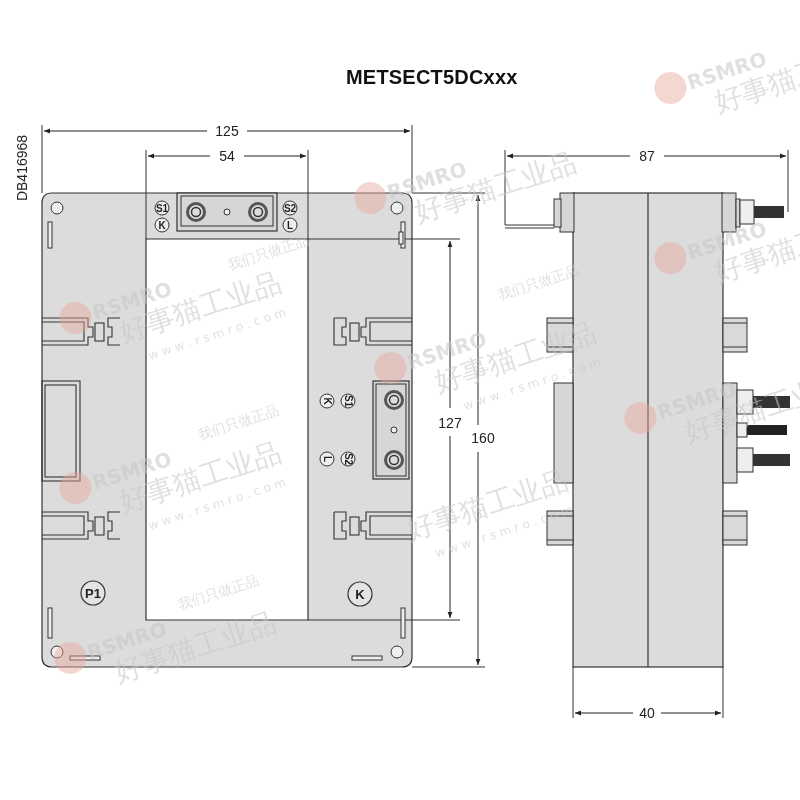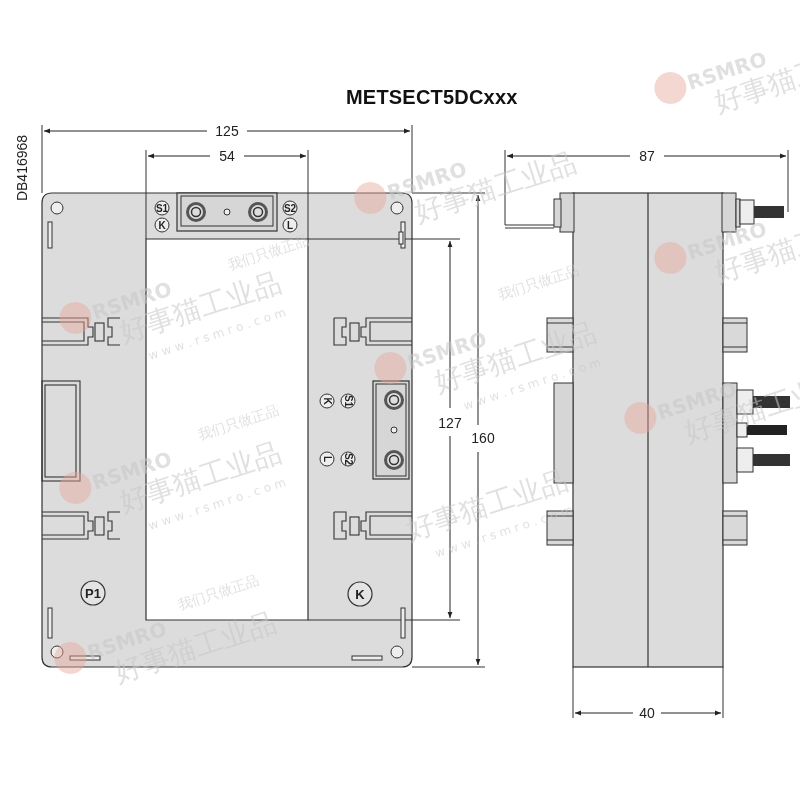--- a/index.html
+++ b/index.html
@@ -1,19 +1,19 @@
 <!DOCTYPE html>
 <html><head>
 <meta charset="utf-8">
 <style>
   html, body { margin:0; padding:0; background:#ffffff; }
   body { width:800px; height:800px; position:relative; overflow:hidden;
          font-family:"Liberation Sans", sans-serif; }
   .title { position:absolute; left:346px; top:66px; font-weight:bold; font-size:20px;
-           color:#111; letter-spacing:0.2px;margin-top:20px; }
+           color:#111; letter-spacing:0.2px; }
   .docid { position:absolute; left:-18px; top:160px; width:80px; font-size:14px; color:#222;
            transform:rotate(-90deg); transform-origin:center; text-align:center; }
   svg.drawing { position:absolute; left:0; top:0; }
   .dim { font-family:"Liberation Sans", sans-serif; font-size:14px; fill:#222; }
   .lbl { font-family:"Liberation Sans", sans-serif; font-size:10px; font-weight:bold; fill:#222; }
   .wm { font-family:"DejaVu Sans", sans-serif; fill:#c8c8c8; opacity:0.55; }
   .wmred { fill:#e9a79a; opacity:0.45; }
 </style>
 </head>
 <body>

